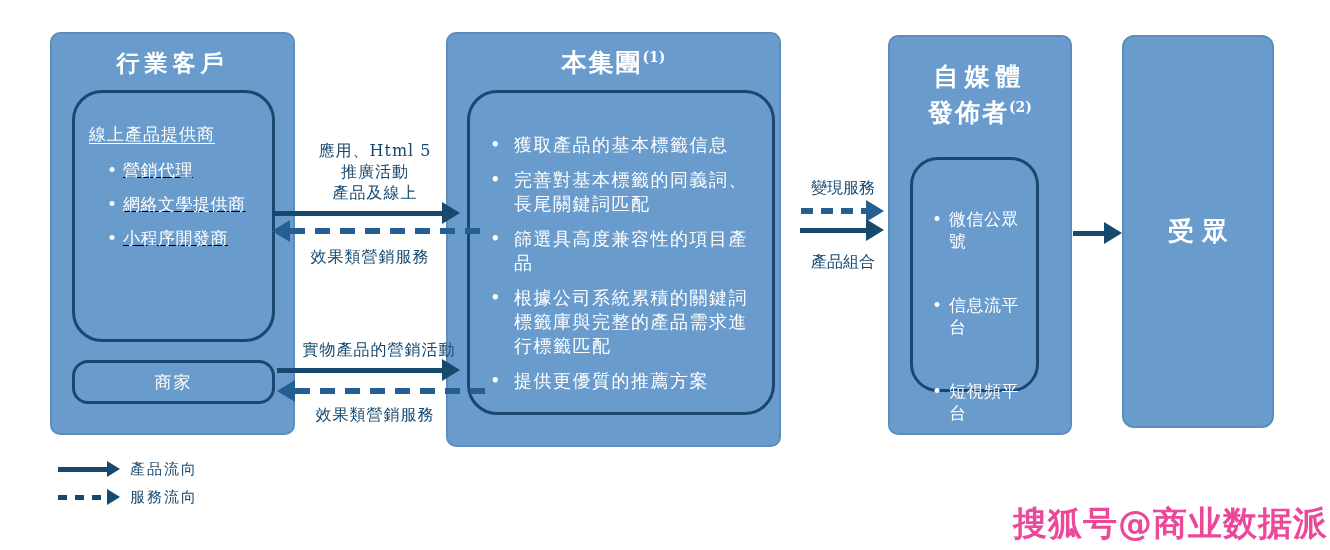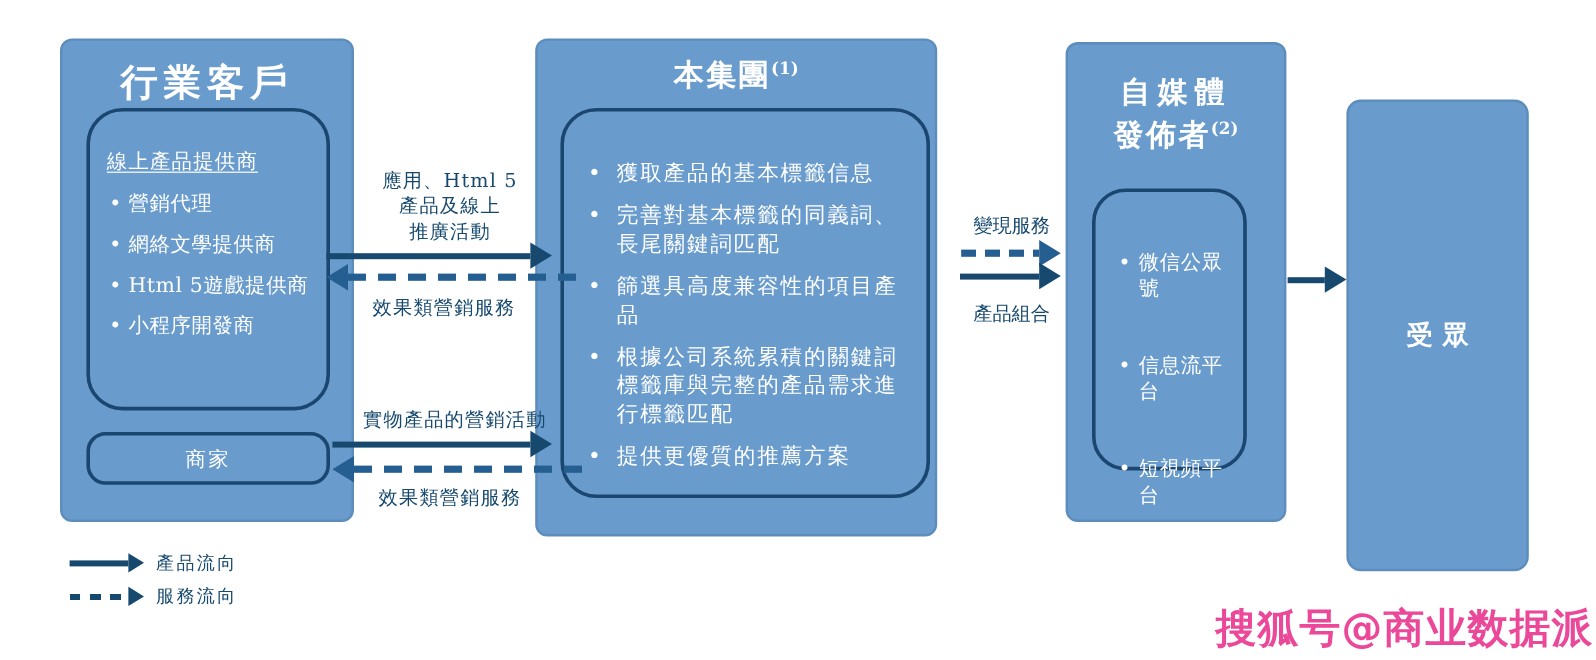--- a/index.html
+++ b/index.html
@@ -5,40 +5,40 @@
   html,body{margin:0;padding:0;background:#fff;}
   .canvas{position:relative;width:1330px;height:550px;background:#ffffff;overflow:hidden;
           font-family:"DejaVu Serif","Liberation Serif",serif;}
 
   
   .box{position:absolute;background:#699CCD;border:2px solid #5C8DBD;border-radius:10px;box-sizing:border-box;}
   .box-title{color:#fff;font-weight:bold;text-align:center;margin:0;}
   .ttl-sup{font-size:14px;font-weight:bold;position:relative;top:-9px;letter-spacing:0;}
 
   #box-industry{left:50px;top:32px;width:245px;height:403px;}
-  #box-industry .box-title{margin-top:14px;font-size:31px;letter-spacing:5px;}
+  #box-industry .box-title{margin-top:14px;font-size:23px;letter-spacing:5px;}
   #box-group{left:446px;top:32px;width:335px;height:415px;}
   #box-group .box-title{margin-top:12px;font-size:25px;letter-spacing:2px;}
   #box-publishers{left:888px;top:35px;width:184px;height:400px;}
   #box-publishers .box-title{margin-top:22px;font-size:25px;line-height:36px;letter-spacing:6px;}
   #box-publishers .box-title .t2{letter-spacing:2px;}
   #box-audience{left:1122px;top:35px;width:152px;height:393px;border-radius:12px;
                 display:flex;align-items:center;justify-content:center;
-                color:#fff;font-weight:bold;font-size:22px;letter-spacing:8px;text-indent:8px;margin-top:48px;}
+                color:#fff;font-weight:bold;font-size:26px;letter-spacing:8px;text-indent:8px;}
 
   
   .inner{position:absolute;border:3px solid #1B4670;border-radius:30px;box-sizing:border-box;}
   #inner-online{left:20px;top:56px;width:203px;height:252px;}
   .inner-heading{margin:30px 0 0 14px;color:#fff;font-size:17px;letter-spacing:1px;
                  text-decoration:underline;text-underline-offset:3px;}
   ul.blist{list-style:none;margin:0;padding:0;}
   ul.blist li{position:relative;color:#fff;}
   ul.blist li::before{content:"\2022";position:absolute;color:#fff;}
 
-  ul.b1{margin-top:7px;padding-left:32px;}
+  ul.b1{margin-top:7px;padding-left:48px;text-decoration:underline;}
   ul.b1 li{font-size:17px;line-height:34px;letter-spacing:0.5px;}
   ul.b1 li::before{left:-16px;}
 
   #inner-merchant{left:20px;top:326px;width:203px;height:44px;border-radius:16px;
                   display:flex;align-items:center;justify-content:center;
                   color:#fff;font-size:17px;letter-spacing:2px;}
 
   #inner-group{left:19px;top:56px;width:308px;height:325px;}
   ul.b2{margin:40px 12px 0 0;padding-left:44px;}
   ul.b2 li{font-size:18px;line-height:24px;margin-bottom:11px;letter-spacing:1.5px;}
@@ -82,21 +82,20 @@
 
 <div class="canvas">
 
   <section class="box" id="box-industry">
     <h2 class="box-title">行業客戶</h2>
     <div class="inner" id="inner-online">
       <div class="inner-heading">線上產品提供商</div>
       <ul class="blist b1">
         <li>營銷代理</li>
         <li>網絡文學提供商</li>
-        <li>Html 5遊戲提供商</li>
         <li>小程序開發商</li>
       </ul>
     </div>
     <div class="inner" id="inner-merchant">
       <span>商家</span>
     </div>
   </section>
 
   <section class="box" id="box-group">
     <h2 class="box-title"><span>本集團</span><span class="ttl-sup">(1)</span></h2>
@@ -132,22 +131,22 @@
   <div class="arr" style="left:272px;top:202px;width:188px;">
     <i class="ln"></i>
       <i class="hd hd-r"></i>
   </div>
   <div class="arr" style="left:272px;top:220px;width:216px;">
     <i class="hd hd-l lt"></i>
       <i class="ln dash"></i>
   </div>
   <div class="flabel" style="left:290px;top:140px;width:170px;">
     <div>應用、Html 5</div>
+    <div>推廣活動</div>
     <div>產品及線上</div>
-    <div>推廣活動</div>
   </div>
   <div class="flabel" style="left:290px;top:246px;width:160px;">效果類營銷服務</div>
 
   <div class="arr" style="left:277px;top:359px;width:183px;">
     <i class="ln"></i>
       <i class="hd hd-r"></i>
   </div>
   <div class="arr" style="left:277px;top:380px;width:211px;">
     <i class="hd hd-l lt"></i>
       <i class="ln dash"></i>

